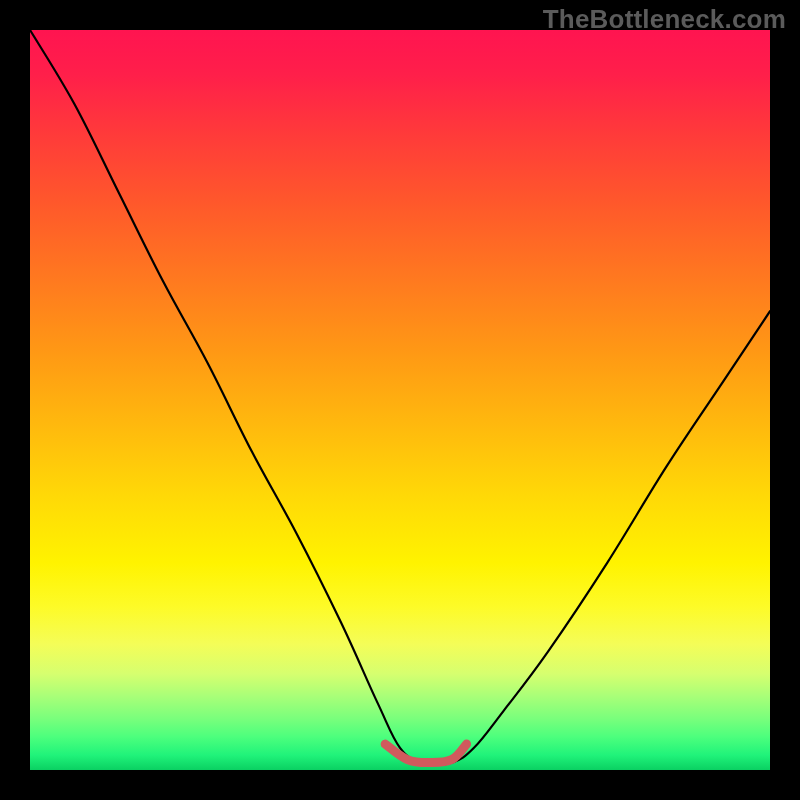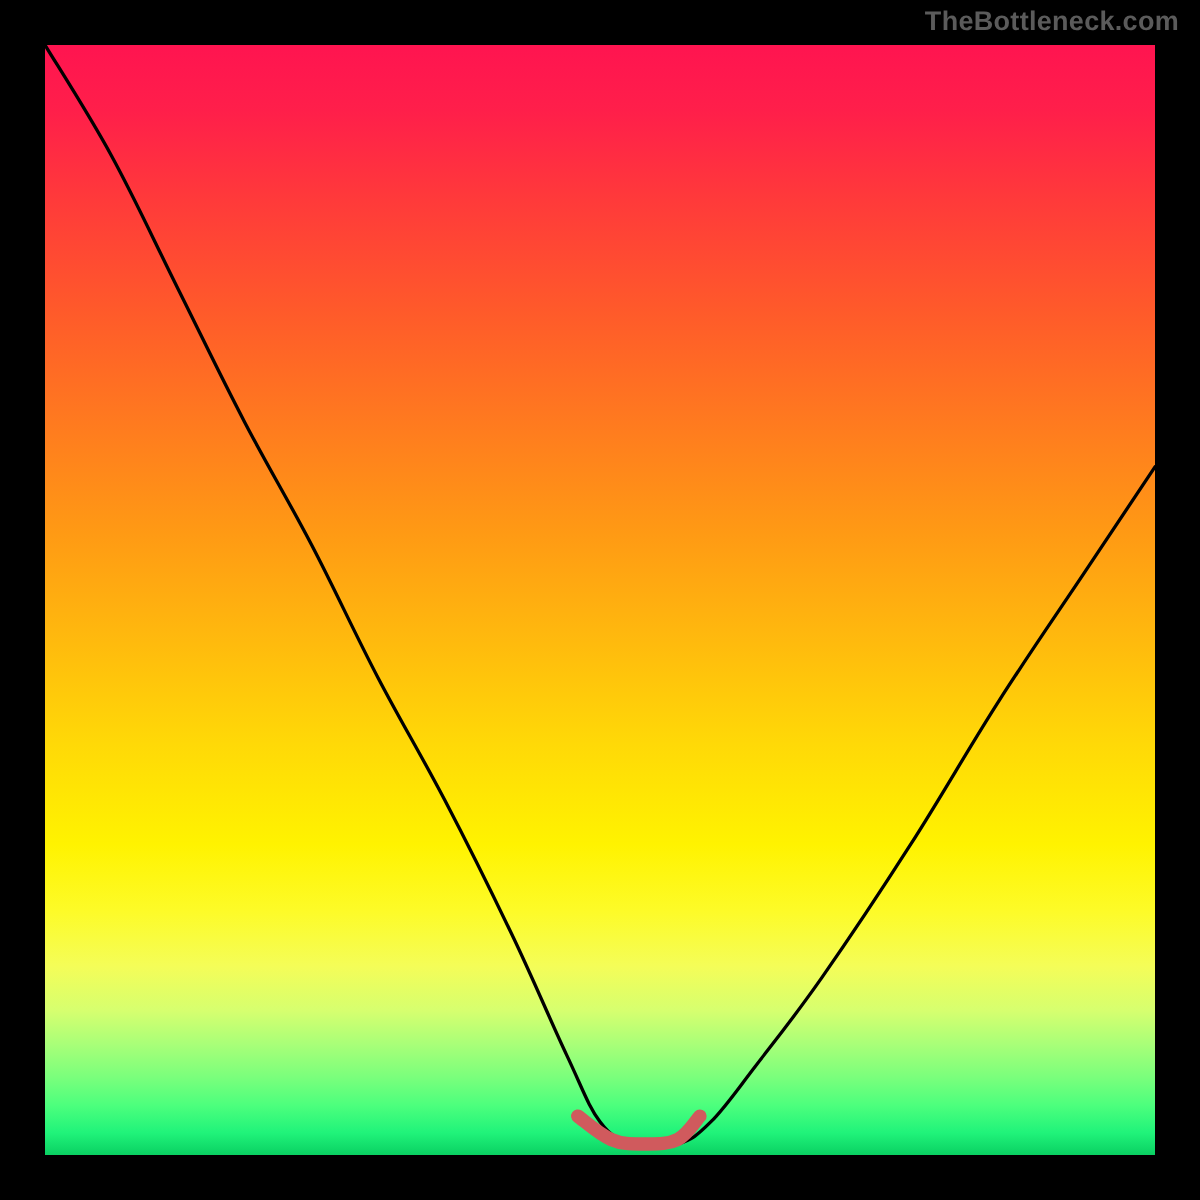--- a/index.html
+++ b/index.html
@@ -15,21 +15,21 @@
     position: relative;
     width: 800px;
     height: 800px;
     background: #000;
   }
   .watermark {
     position: absolute;
     top: 4px;
     right: 14px;
     color: #5b5b5b;
-    font-size: 18px;
+    font-size: 26px;
     font-weight: 600;
     letter-spacing: 0.2px;
     z-index: 5;
   }
   .plot {
     position: absolute;
     left: 30px;
     top: 30px;
     width: 740px;
     height: 740px;

